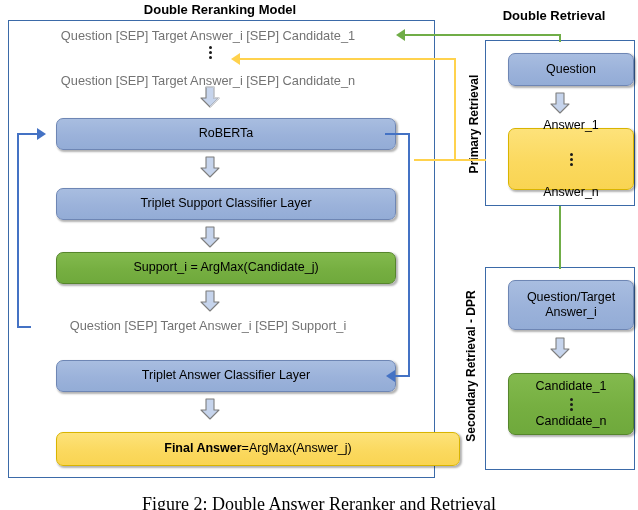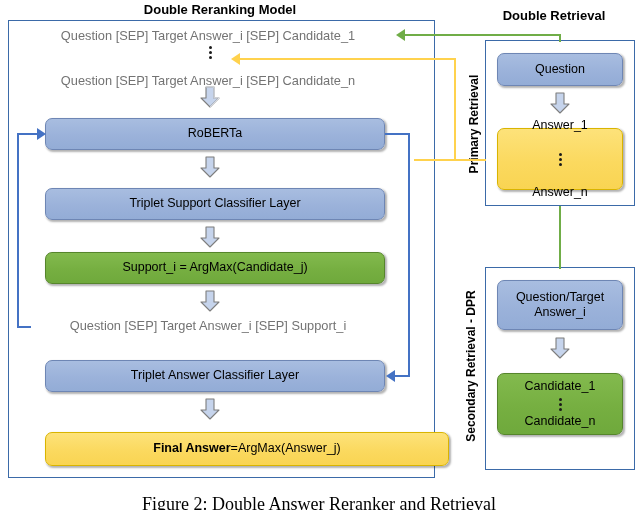--- a/index.html
+++ b/index.html
@@ -34,20 +34,21 @@
     border-radius: 7px;
     display: flex;
     align-items: center;
     justify-content: center;
     text-align: center;
     font-size: 12.5px;
     color: #000;
     line-height: 1.22;
     box-shadow: 1.5px 1.5px 2px rgba(0,0,0,0.30);
     padding: 2px 4px;
+    margin-left: 11px;
   }
   .node.blue {
     background: linear-gradient(180deg,#A8BDE0 0%, #9BB2DA 55%, #93ACD6 100%);
     border: 1.2px solid #6E86B4;
   }
   .node.green {
     background: linear-gradient(180deg,#83BA4E 0%, #76AF41 55%, #6FA93C 100%);
     border: 1.2px solid #56852C;
   }
   .node.yellow {

